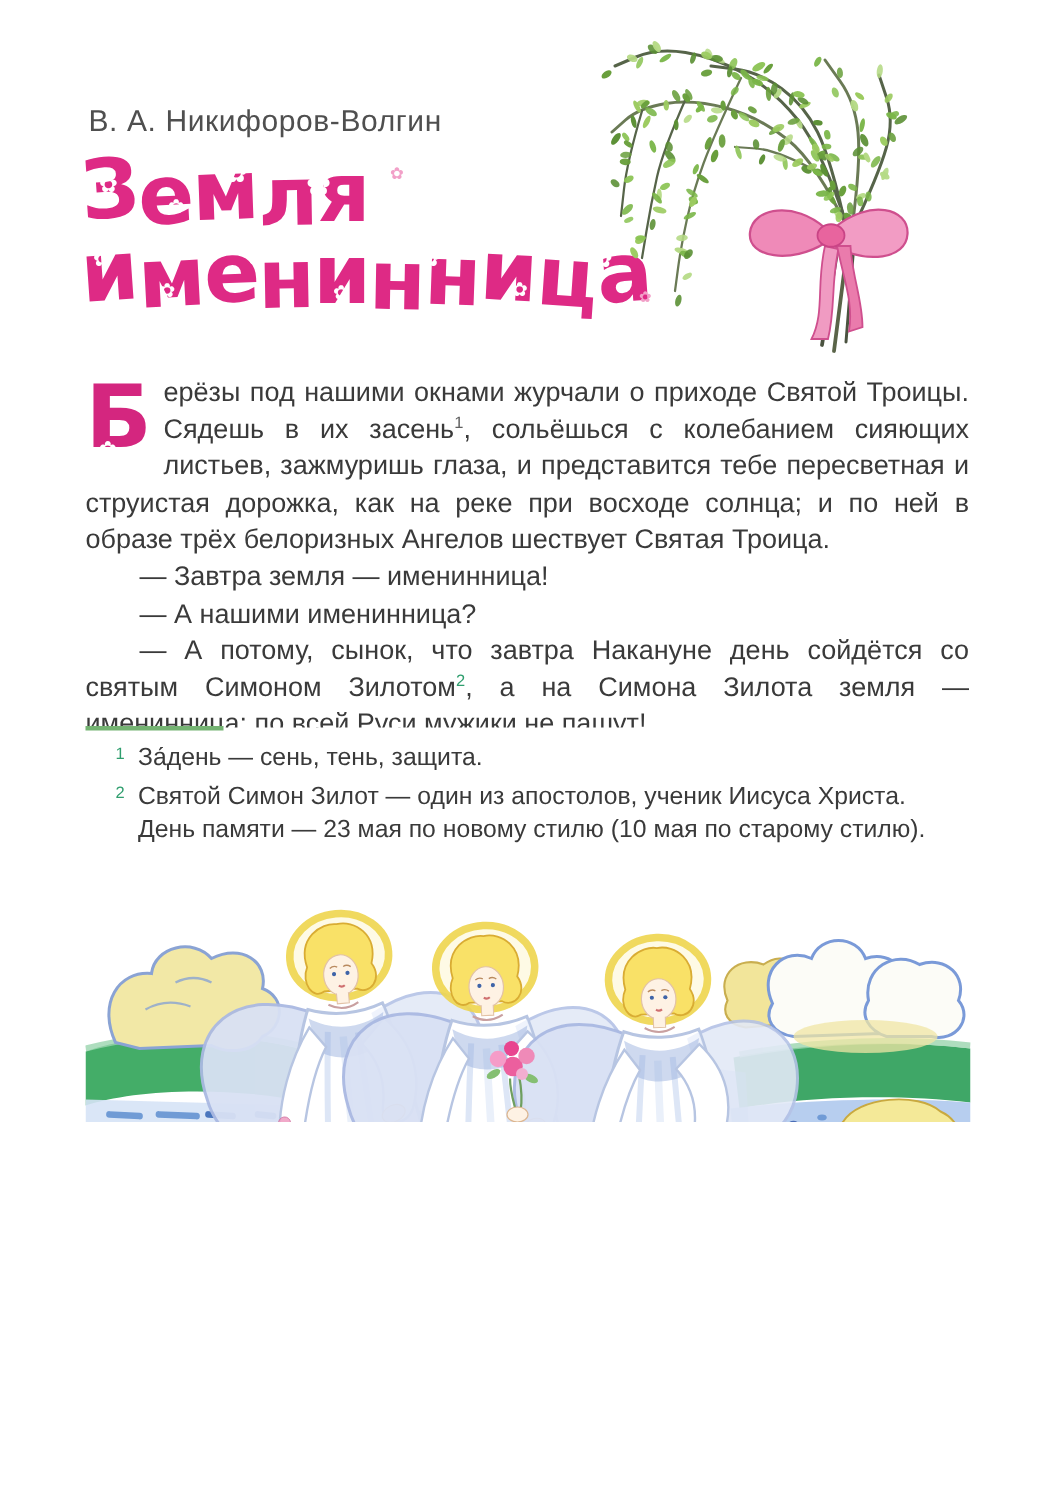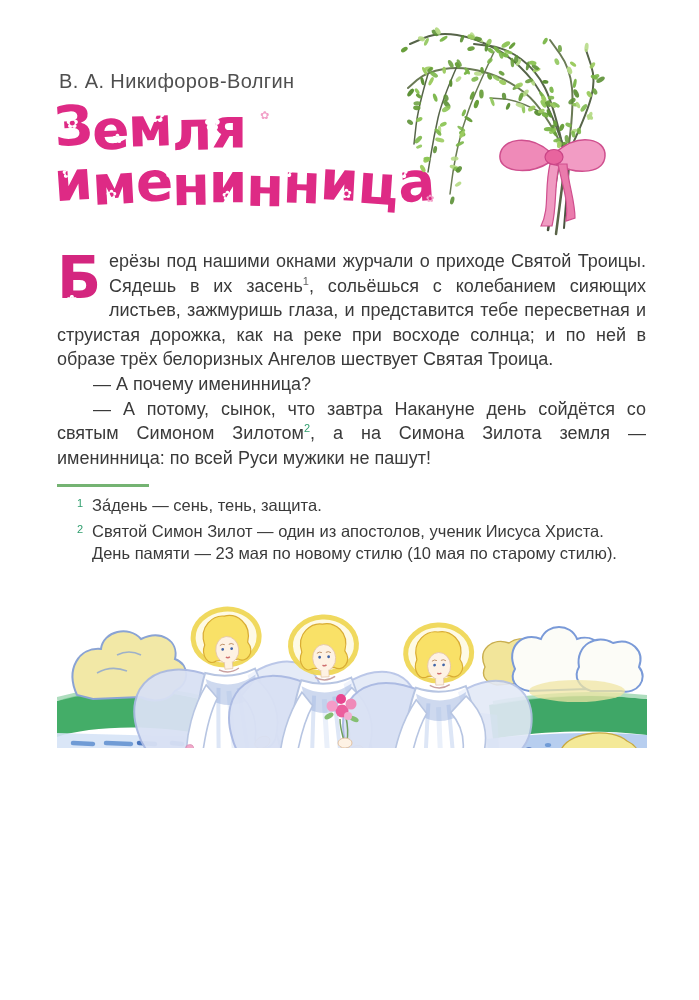--- a/index.html
+++ b/index.html
@@ -233,21 +233,22 @@
       <path d="M152,160 C146,186 152,204 143,222 L154,222 C159,202 156,184 161,162 Z" fill="#f09bc2" stroke="#cf4f8e" stroke-width="1.2"></path>
       <path d="M160,160 C165,184 171,198 168,217 L177,214 C177,196 170,180 169,160 Z" fill="#ea7bac" stroke="#cf4f8e" stroke-width="1.2"></path>
       <ellipse cx="156" cy="153" rx="9" ry="7.5" fill="#e8649e" stroke="#c94486" stroke-width="1.2"></ellipse>
     </g>
   </svg>
 
   <div class="body-text">
     <p>
       <span class="dropcap"><span>Б</span><span class="dropcap-flower">✿</span></span><span>ерёзы под нашими окнами журчали о приходе Святой Троицы. Сядешь в их засень</span><sup class="ref m1">1</sup><span>, сольёшься с колебанием сияющих листьев, зажмуришь глаза, и представится тебе пересветная и струистая дорожка, как на реке при восходе солнца; и по ней в образе трёх белоризных Ангелов шествует Святая Троица.</span>
     </p>
-    <p class="indent">— А почему именинница?</p>
+    <p class="indent">— Завтра земля — именинница!</p>
+    <p class="indent">— А нашими именинница?</p>
     <p class="indent"><span>— А потому, сынок, что завтра Накануне день сойдётся со святым Симоном Зилотом</span><sup class="ref m2">2</sup><span>, а на Симона Зилота земля — именинница: по всей Руси мужики не пашут!</span></p>
   </div>
 
   <div class="footnotes">
     <div class="rule"></div>
     <p class="fn"><sup class="fnm">1</sup><span>За́день — сень, тень, защита.</span></p>
     <p class="fn"><sup class="fnm">2</sup><span>Святой Симон Зилот — один из апостолов, ученик Иисуса Христа. День памяти — 23 мая по новому стилю (10 мая по старому стилю).</span></p>
   </div>
 
   <svg class="angels" width="590" height="352" viewBox="0 0 590 352">

